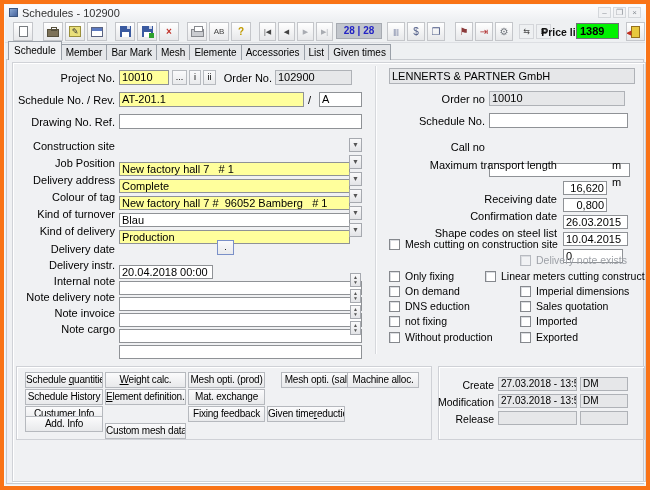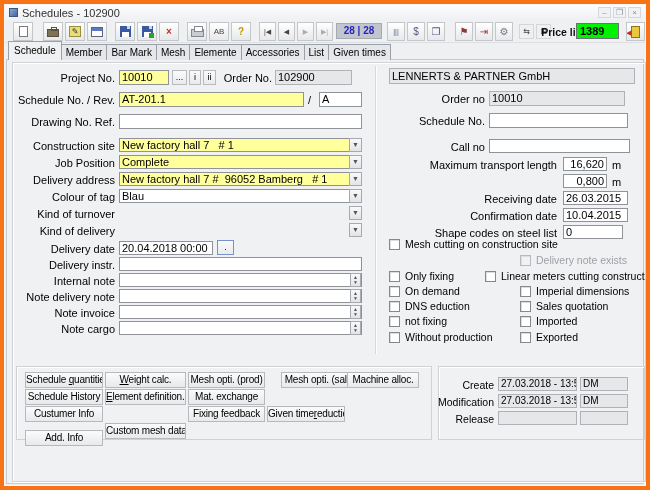--- a/index.html
+++ b/index.html
@@ -54,21 +54,21 @@
 
 
 .formbox { position:absolute; left:8px; top:58px; width:634px; height:420px;
   border:1px solid #d0d2d7; box-shadow:inset 1px 1px 0 #fff, 1px 1px 0 #fff; z-index:2; }
 .vdiv { position:absolute; left:371px; top:62px; height:288px; width:2px;
   border-left:1px solid #d6d8dc; border-right:1px solid #fdfdfe; z-index:2; }
 .lbl { position:absolute; font-size:11px; color:#000; text-align:right; white-space:nowrap; z-index:2; }
 .lbl.l { text-align:left; }
 .fld { position:absolute; height:15px; background:#fff; border:1px solid #8f9296; font-size:11px;
   line-height:13px; padding:0 2px; white-space:pre; overflow:hidden; color:#000; z-index:2; }
-.h14 { height:14px; line-height:12px; }
+.h14 { height:14px; line-height:12px;margin-top:24px; }
 .yellow { background:#ffff9c; }
 .ro { background:#e6e7e9; border-color:#afb2b7; }
 .num { text-align:right; }
 .drop { position:absolute; width:13px; height:14px; background:linear-gradient(#f9f9fa,#e3e4e7);
   border:1px solid #a6a9af; font-size:7px; color:#555; text-align:center; line-height:12px; z-index:3; }
 .spin { position:absolute; width:11px; height:14px; background:linear-gradient(#f9f9fa,#e3e4e7);
   border:1px solid #a6a9af; display:flex; flex-direction:column; align-items:center; justify-content:center; z-index:3; }
 .spin span { font-size:5px; line-height:5px; color:#555; }
 .sbtn { position:absolute; height:15px; background:linear-gradient(#fafafb,#e9eaec); border:1px solid #b7babf;
   font-size:9px; text-align:center; line-height:13px; z-index:2; }
@@ -222,20 +222,21 @@
 
   <span class="lbl" style="left:10px;top:170px;width:101px">Delivery address</span>
   <span class="fld yellow h14" style="left:115px;top:168px;width:231px">New factory hall 7 #  96052 Bamberg   # 1</span>
   <span class="drop" style="left:345px;top:168px">▼</span>
 
   <span class="lbl" style="left:10px;top:187px;width:101px">Colour of tag</span>
   <span class="fld h14" style="left:115px;top:185px;width:231px">Blau</span>
   <span class="drop" style="left:345px;top:185px">▼</span>
 
   <span class="lbl" style="left:10px;top:204px;width:101px">Kind of turnover</span>
+  <span class="fld yellow h14" style="left:115px;top:202px;width:231px">Production</span>
   <span class="drop" style="left:345px;top:202px">▼</span>
 
   <span class="lbl" style="left:10px;top:221px;width:101px">Kind of delivery</span>
   <span class="drop" style="left:345px;top:219px">▼</span>
 
   <span class="lbl" style="left:10px;top:239px;width:101px">Delivery date</span>
   <span class="fld h14" style="left:115px;top:237px;width:94px">20.04.2018 00:00</span>
   <span class="sbtn focusb" style="left:213px;top:236px;width:17px">.</span>
 
   <span class="lbl" style="left:10px;top:255px;width:101px">Delivery instr.</span>
@@ -348,21 +349,21 @@
   <span class="pbtn" style="left:101px;top:368px;width:81px"><u>W</u>eight calc.</span>
   <span class="pbtn" style="left:184px;top:368px;width:77px">Mesh opti. (prod)</span>
   <span class="pbtn" style="left:277px;top:368px;width:78px">Mesh opti. (sale)</span>
   <span class="pbtn" style="left:343px;top:368px;width:72px">Machine alloc.</span>
   <span class="pbtn" style="left:21px;top:385px;width:78px">Schedule History</span>
   <span class="pbtn" style="left:101px;top:385px;width:81px"><u>E</u>lement definition...</span>
   <span class="pbtn" style="left:184px;top:385px;width:77px">Mat. exchange</span>
   <span class="pbtn" style="left:21px;top:402px;width:78px">Custumer Info</span>
   <span class="pbtn" style="left:184px;top:402px;width:77px">Fixing feedback</span>
   <span class="pbtn" style="left:263px;top:402px;width:78px">Given time<u>r</u>eduction</span>
-  <span class="pbtn" style="left:21px;top:426px;width:78px">Add. Info</span>
+  <span class="pbtn" style="left:21px;top:412px;width:78px">Add. Info</span>
   <span class="pbtn" style="left:101px;top:419px;width:81px">Custom mesh data</span>
 
   <div class="gbox" style="left:434px;top:362px;width:207px;height:74px"></div>
   <span class="lbl albl" style="left:400px;top:375px;width:90px">Create</span>
   <span class="fld ro afld" style="left:494px;top:373px;width:79px">27.03.2018 - 13:52</span>
   <span class="fld ro afld" style="left:576px;top:373px;width:48px">DM</span>
   <span class="lbl albl" style="left:400px;top:392px;width:90px">Modification</span>
   <span class="fld ro afld" style="left:494px;top:390px;width:79px">27.03.2018 - 13:53</span>
   <span class="fld ro afld" style="left:576px;top:390px;width:48px">DM</span>
   <span class="lbl albl" style="left:400px;top:409px;width:90px">Release</span>

